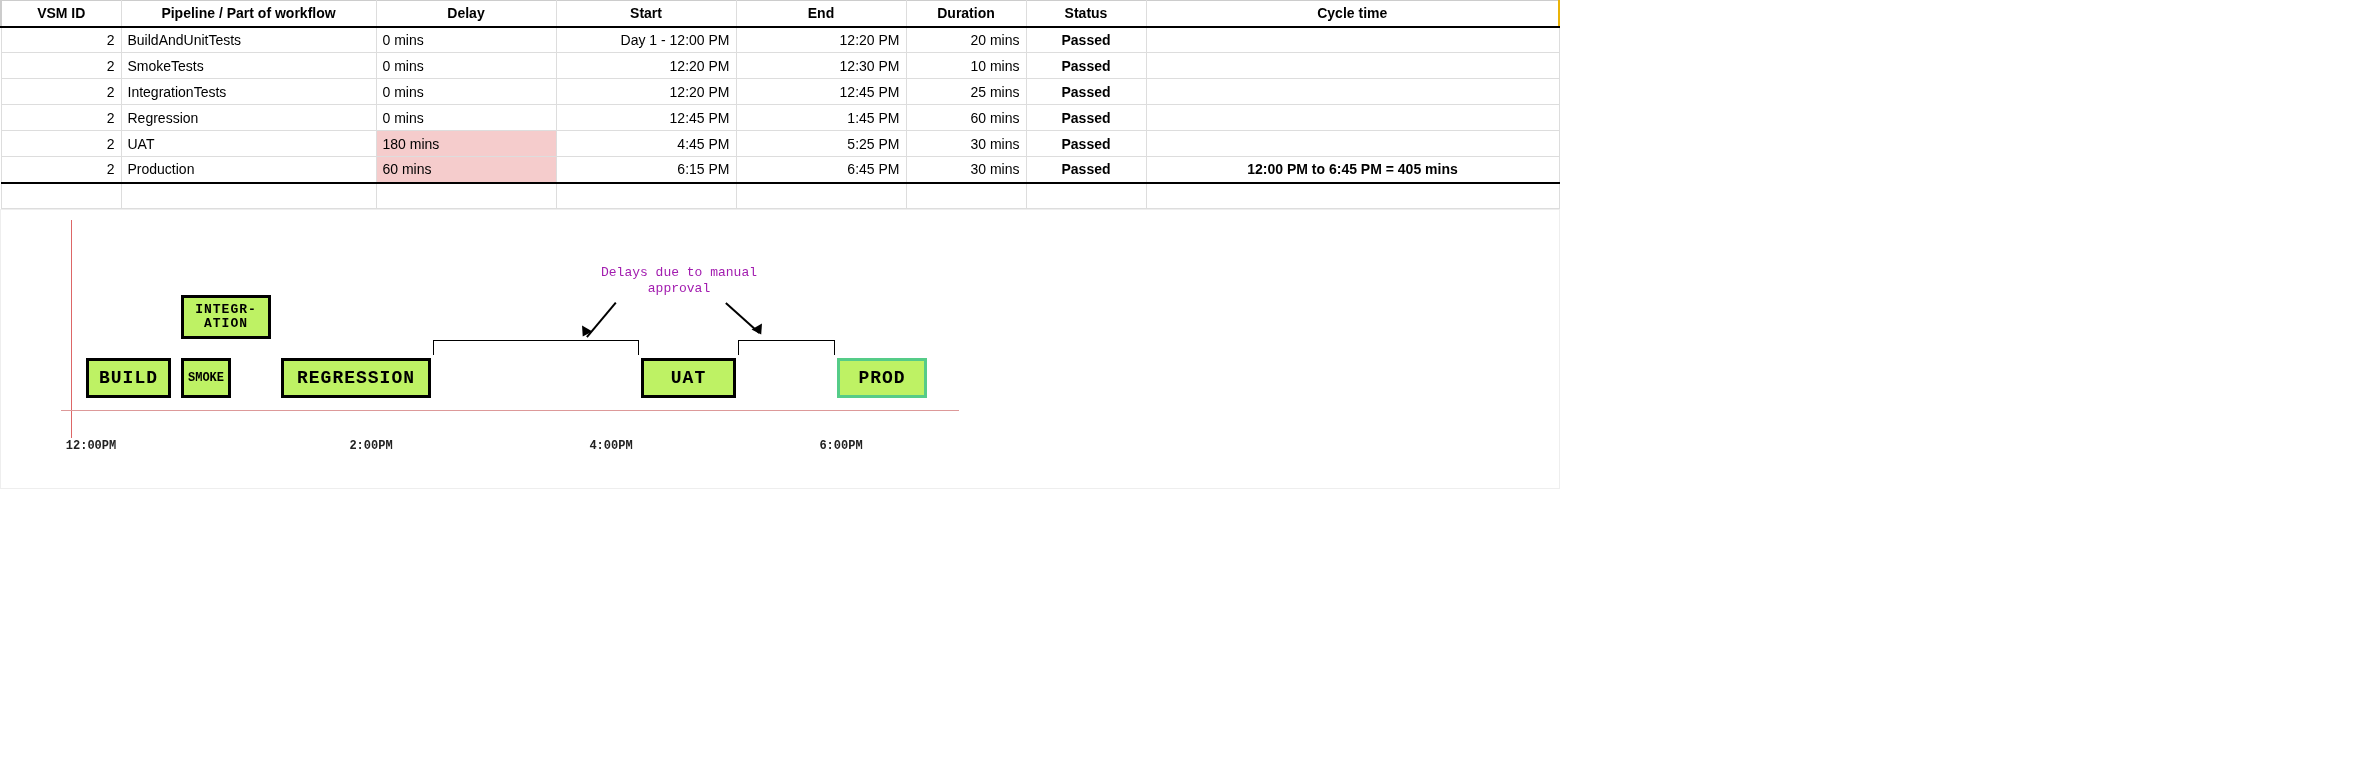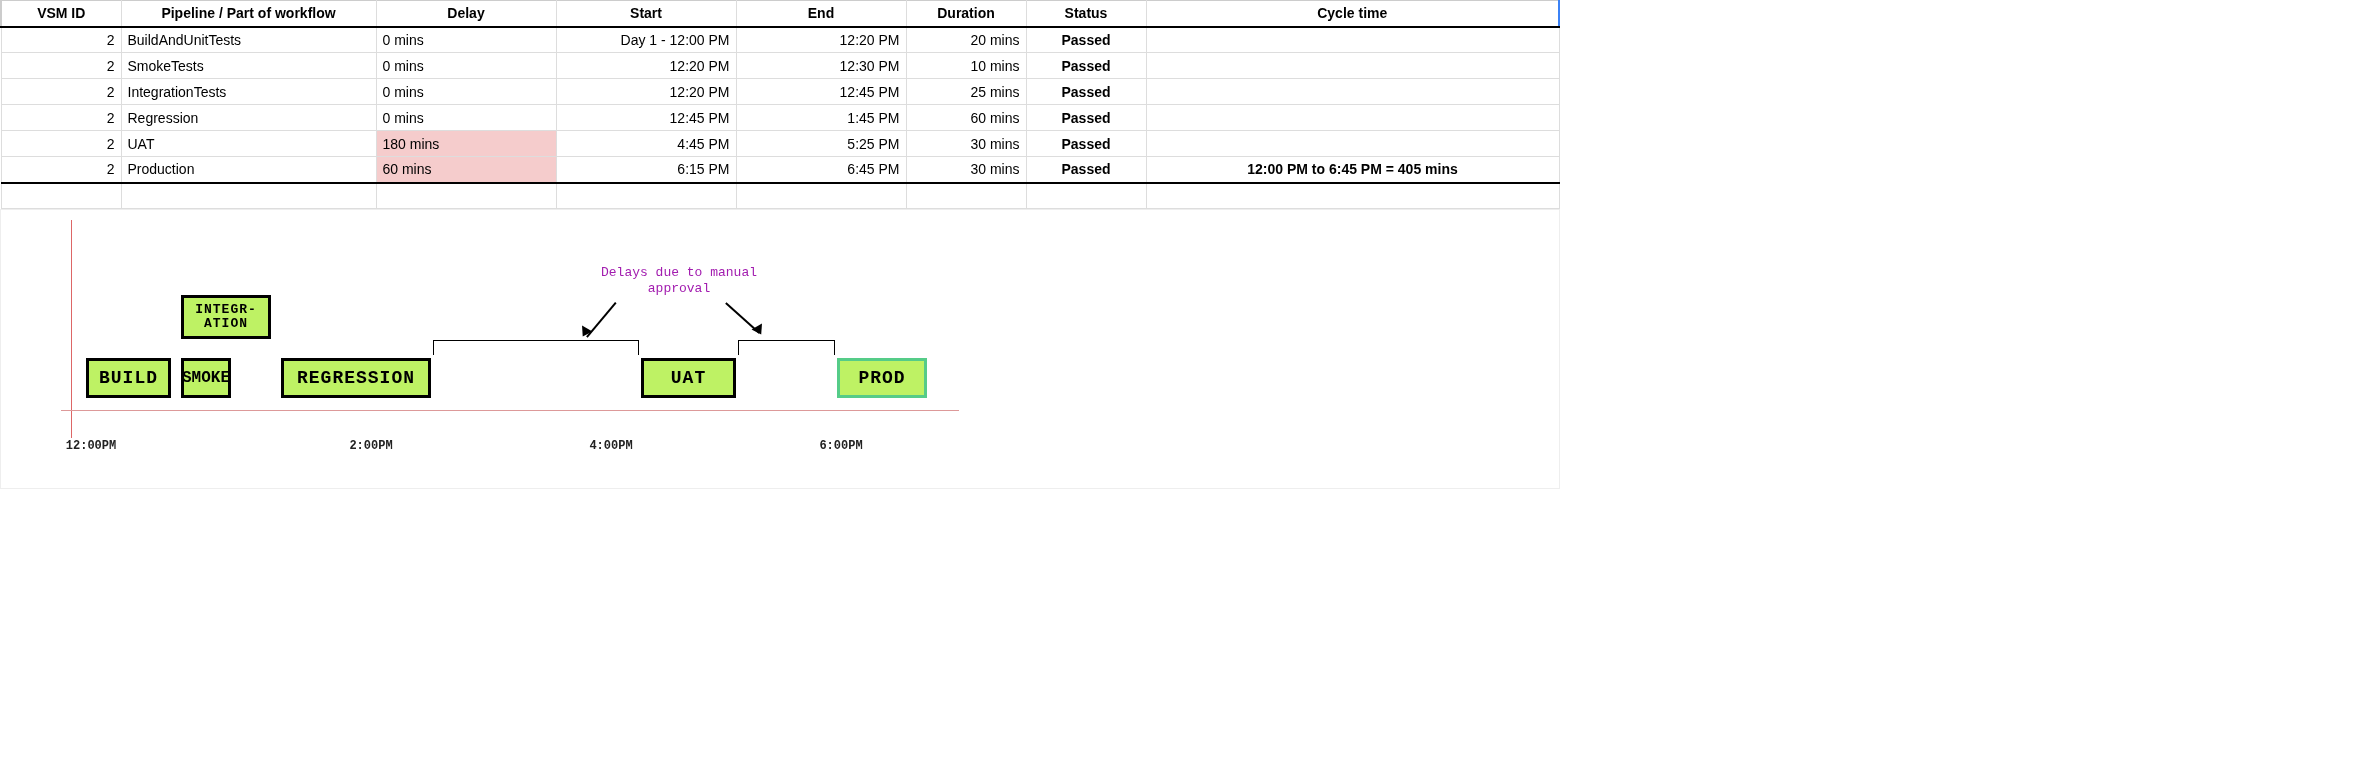--- a/index.html
+++ b/index.html
@@ -25,21 +25,21 @@
     overflow: hidden;
   }
   table.vsm th {
     background: #fff;
     font-weight: bold;
     text-align: center;
     border-bottom: 2px solid #000;
     border-top: 1px solid #ccc;
   }
   table.vsm th:first-child { border-left: 2px solid #ccc; }
-  table.vsm th:last-child  { border-right: 2px solid #3b82f6; }
+  table.vsm th:last-child  { border-right: 2px solid #eab308; }
 
   
   col.c-id    { width: 120px; }
   col.c-pipe  { width: 255px; }
   col.c-delay { width: 180px; }
   col.c-start { width: 180px; }
   col.c-end   { width: 170px; }
   col.c-dur   { width: 120px; }
   col.c-stat  { width: 120px; }
   col.c-cycle { width: auto; }
@@ -95,21 +95,21 @@
     border: 3px solid #000;
     background: #bef264;
     display: flex;
     align-items: center;
     justify-content: center;
     font-weight: bold;
     font-size: 18px;
     letter-spacing: 1px;
     padding: 0 6px;
   }
-  .stage-box.small { font-size: 16px; letter-spacing: 0; }
+  .stage-box.small { font-size: 12px; letter-spacing: 0; }
   .stage-box.multiline { font-size: 13px; line-height: 1.1; text-align: center; }
   .stage-box.prod { border-color: #55cc88; color: #000; }
 
   .bracket {
     position: absolute;
     border-top: 1.5px solid #000;
     height: 14px;
   }
   .bracket::before, .bracket::after {
     content: "";

